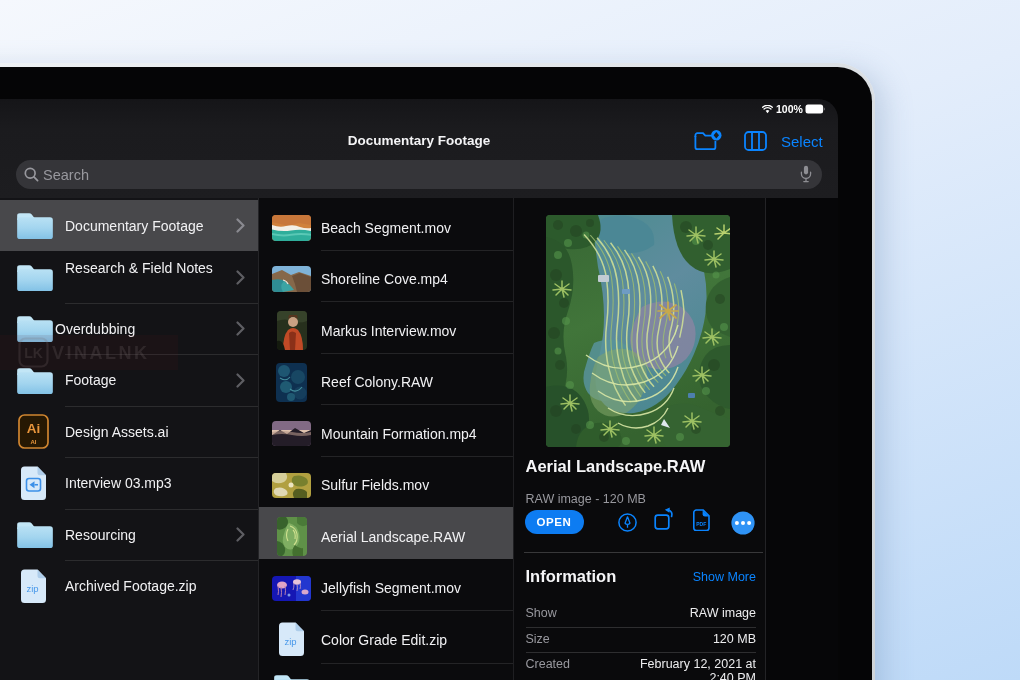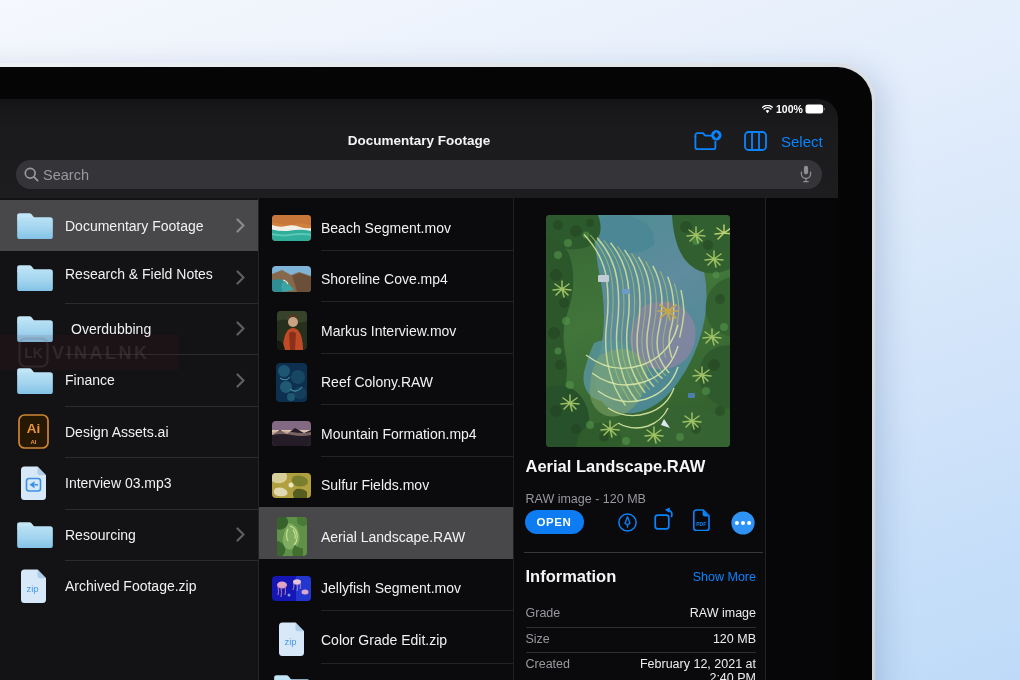--- a/index.html
+++ b/index.html
@@ -92,48 +92,48 @@
           </svg>
         <div class="rowlabel" style="left:65px;top:19.5px;">Documentary Footage</div>
         <svg class="chev" style="left:236px;top:20px;" viewBox="0 0 9 15">
             <path d="M1.5 1.5 L7.5 7.5 L1.5 13.5" stroke="#8a8a90" stroke-width="2.2" fill="none" stroke-linecap="round" stroke-linejoin="round"></path>
           </svg>
 
         <svg class="abs" style="left:15px;top:63.5px;" width="40" height="31" viewBox="0 0 37 31" preserveAspectRatio="none">
             <path d="M2 10 V5.6 a2.4 2.4 0 0 1 2.4 -2.4 h8.8 a2.6 2.6 0 0 1 2.1 1.1 l4.2 5.7 z" fill="#c2e6f6"></path>
             <rect x="2" y="7.3" width="33" height="21.7" rx="2.6" fill="url(#foldg)"></rect>
           </svg>
-        <div class="rowlabel" style="left:65px;top:68px;">Research &amp; Field Notes</div>
+        <div class="rowlabel" style="left:65px;top:62px;">Research &amp; Field Notes</div>
         <svg class="chev" style="left:236px;top:71.5px;" viewBox="0 0 9 15">
             <path d="M1.5 1.5 L7.5 7.5 L1.5 13.5" stroke="#5e5e63" stroke-width="2.2" fill="none" stroke-linecap="round" stroke-linejoin="round"></path>
           </svg>
         <div class="sep" style="left:65px;top:104.5px;width:193px;"></div>
 
         <svg class="abs" style="left:15px;top:115px;" width="40" height="31" viewBox="0 0 37 31" preserveAspectRatio="none">
             <path d="M2 10 V5.6 a2.4 2.4 0 0 1 2.4 -2.4 h8.8 a2.6 2.6 0 0 1 2.1 1.1 l4.2 5.7 z" fill="#c2e6f6"></path>
             <rect x="2" y="7.3" width="33" height="21.7" rx="2.6" fill="url(#foldg)"></rect>
           </svg>
-        <div class="rowlabel" style="left:71px;top:122.5px;">Overdubbing</div>
+        <div class="rowlabel" style="left:55px;top:122.5px;">Overdubbing</div>
         <svg class="chev" style="left:236px;top:123px;" viewBox="0 0 9 15">
             <path d="M1.5 1.5 L7.5 7.5 L1.5 13.5" stroke="#5e5e63" stroke-width="2.2" fill="none" stroke-linecap="round" stroke-linejoin="round"></path>
           </svg>
         <div class="sep" style="left:65px;top:156px;width:193px;"></div>
 
         <div class="abs" style="left:0;top:137px;width:178px;height:35px;background:rgba(96,22,26,0.10);"></div>
         <svg class="abs" style="left:18px;top:139px;" width="31" height="31" viewBox="0 0 31 31">
           <rect x="1.5" y="1.5" width="28" height="28" rx="6" stroke="rgba(122,110,110,0.22)" stroke-width="2.2" fill="none"></rect>
           <text x="15.5" y="21" text-anchor="middle" font-family="Liberation Sans" font-size="14" font-weight="bold" fill="rgba(122,110,110,0.24)">LK</text>
         </svg>
         <div class="abs" style="left:52px;top:145px;font-size:18px;font-weight:700;letter-spacing:2.5px;color:rgba(122,112,112,0.22);">VINALNK</div>
 
         <svg class="abs" style="left:15px;top:166.5px;" width="40" height="31" viewBox="0 0 37 31" preserveAspectRatio="none">
             <path d="M2 10 V5.6 a2.4 2.4 0 0 1 2.4 -2.4 h8.8 a2.6 2.6 0 0 1 2.1 1.1 l4.2 5.7 z" fill="#c2e6f6"></path>
             <rect x="2" y="7.3" width="33" height="21.7" rx="2.6" fill="url(#foldg)"></rect>
           </svg>
-        <div class="rowlabel" style="left:65px;top:174px;">Finance</div>
+        <div class="rowlabel" style="left:65px;top:174px;">Footage</div>
         <svg class="chev" style="left:236px;top:174.5px;" viewBox="0 0 9 15">
             <path d="M1.5 1.5 L7.5 7.5 L1.5 13.5" stroke="#5e5e63" stroke-width="2.2" fill="none" stroke-linecap="round" stroke-linejoin="round"></path>
           </svg>
         <div class="sep" style="left:65px;top:207.5px;width:193px;"></div>
 
         <svg class="abs" style="left:18px;top:216px;" width="31" height="35" viewBox="0 0 31 35">
           <rect x="1" y="1" width="29" height="33" rx="5.5" fill="#261803" stroke="#cf8530" stroke-width="1.7"></rect>
           <text x="15.5" y="19" text-anchor="middle" font-family="Liberation Sans" font-size="13.5" font-weight="bold" fill="#e8953c">Ai</text>
           <text x="15.5" y="30" text-anchor="middle" font-family="Liberation Sans" font-size="6" font-weight="bold" fill="#e8953c">AI</text>
         </svg>
@@ -431,21 +431,21 @@
         <svg class="abs" style="left:217.5px;top:312.5px;" width="24" height="24" viewBox="0 0 24 24">
           <circle cx="12" cy="12" r="11.6" fill="#2f93f6"></circle>
           <circle cx="5.9" cy="12" r="2" fill="#fff"></circle>
             <circle cx="12" cy="12" r="2" fill="#fff"></circle>
             <circle cx="18.1" cy="12" r="2" fill="#fff"></circle>
         </svg>
         <div class="sep" style="left:11px;top:354px;width:239px;background:#38383a;"></div>
 
         <div class="abs" style="left:12.5px;top:369px;font-size:16.5px;font-weight:700;color:#f5f5f7;">Information</div>
         <div class="abs" style="right:9px;top:372px;font-size:12.5px;color:#0a84ff;">Show More</div>
-        <div class="ilabel" style="left:12.5px;top:408px;">Grade</div>
+        <div class="ilabel" style="left:12.5px;top:408px;">Show</div>
         <div class="ivalue" style="right:9px;top:408px;">RAW image</div>
         <div class="sep" style="left:12.5px;top:429px;width:230px;background:#2e2e30;"></div>
         <div class="ilabel" style="left:12.5px;top:434px;">Size</div>
         <div class="ivalue" style="right:9px;top:434px;">120 MB</div>
         <div class="sep" style="left:12.5px;top:454px;width:230px;background:#2e2e30;"></div>
         <div class="ilabel" style="left:12.5px;top:458.5px;">Created</div>
         <div class="ivalue" style="right:9px;top:458.5px;">February 12, 2021 at</div>
         <div class="ivalue" style="right:9px;top:473px;">2:40 PM</div>
       </div>
       <div id="farright"></div>

